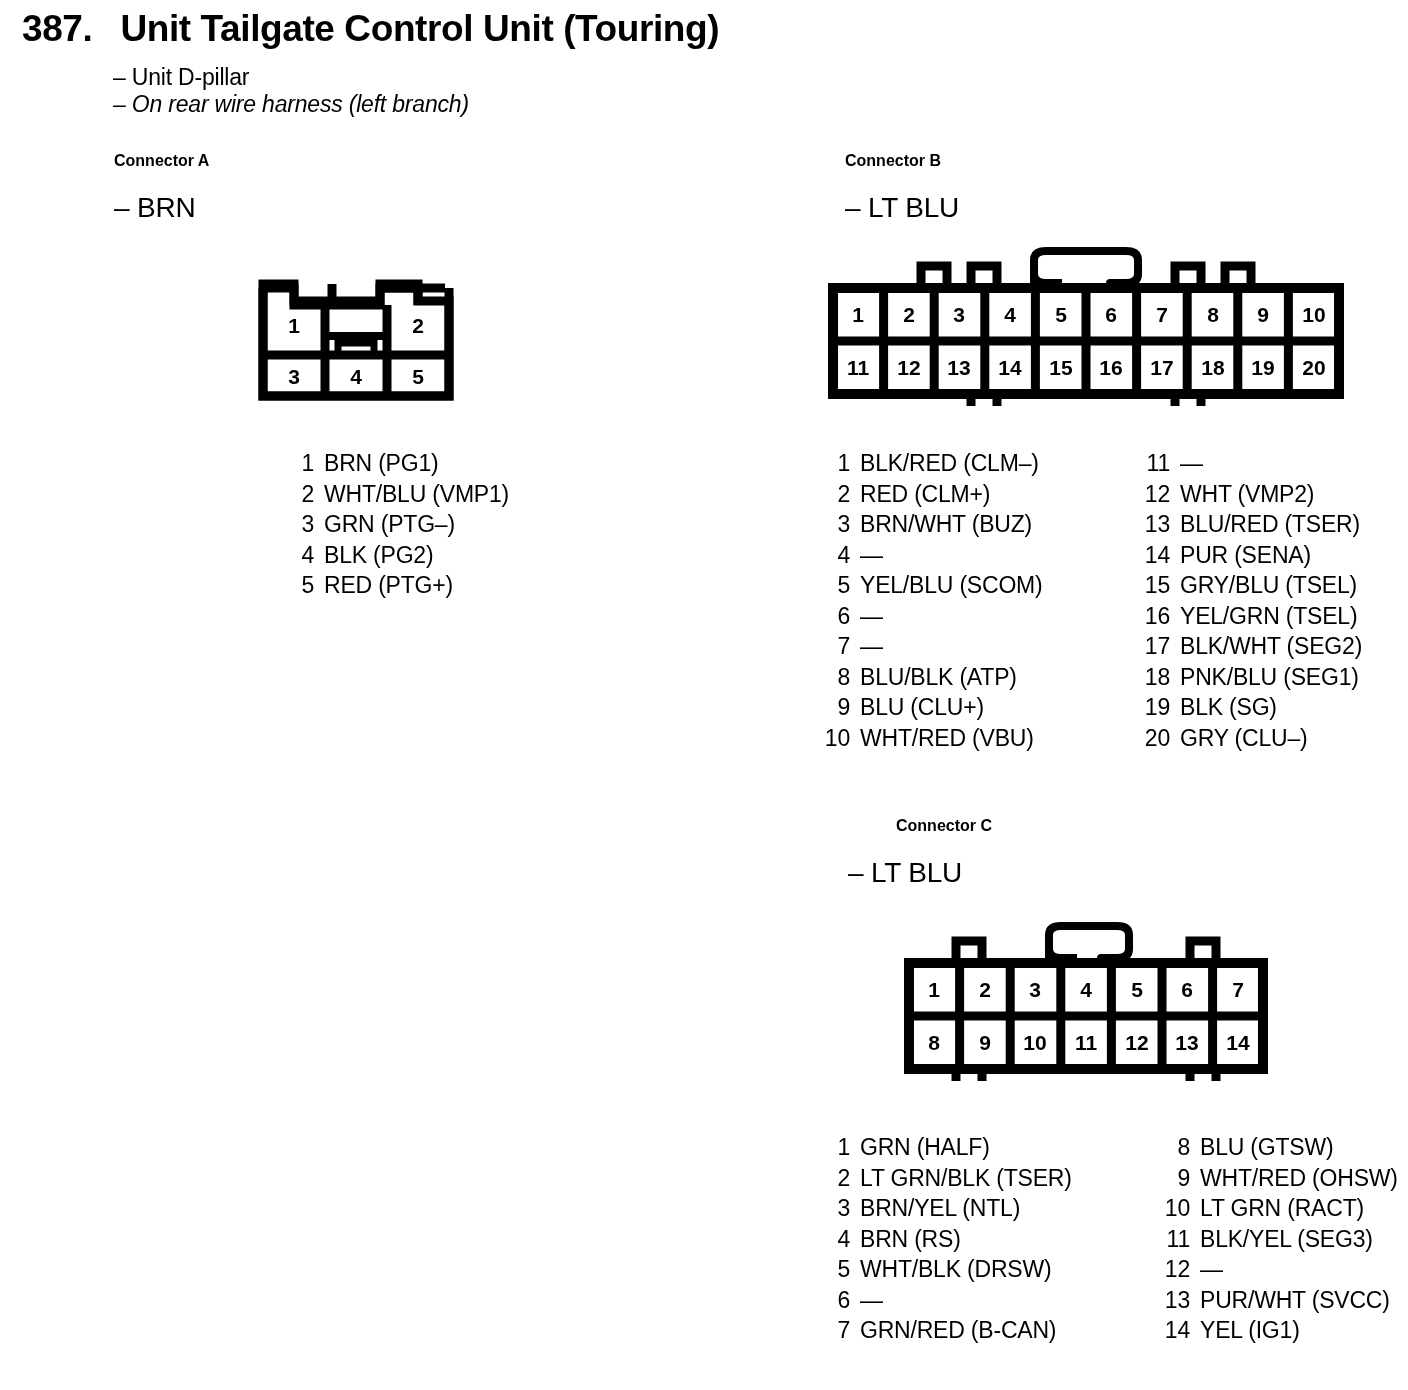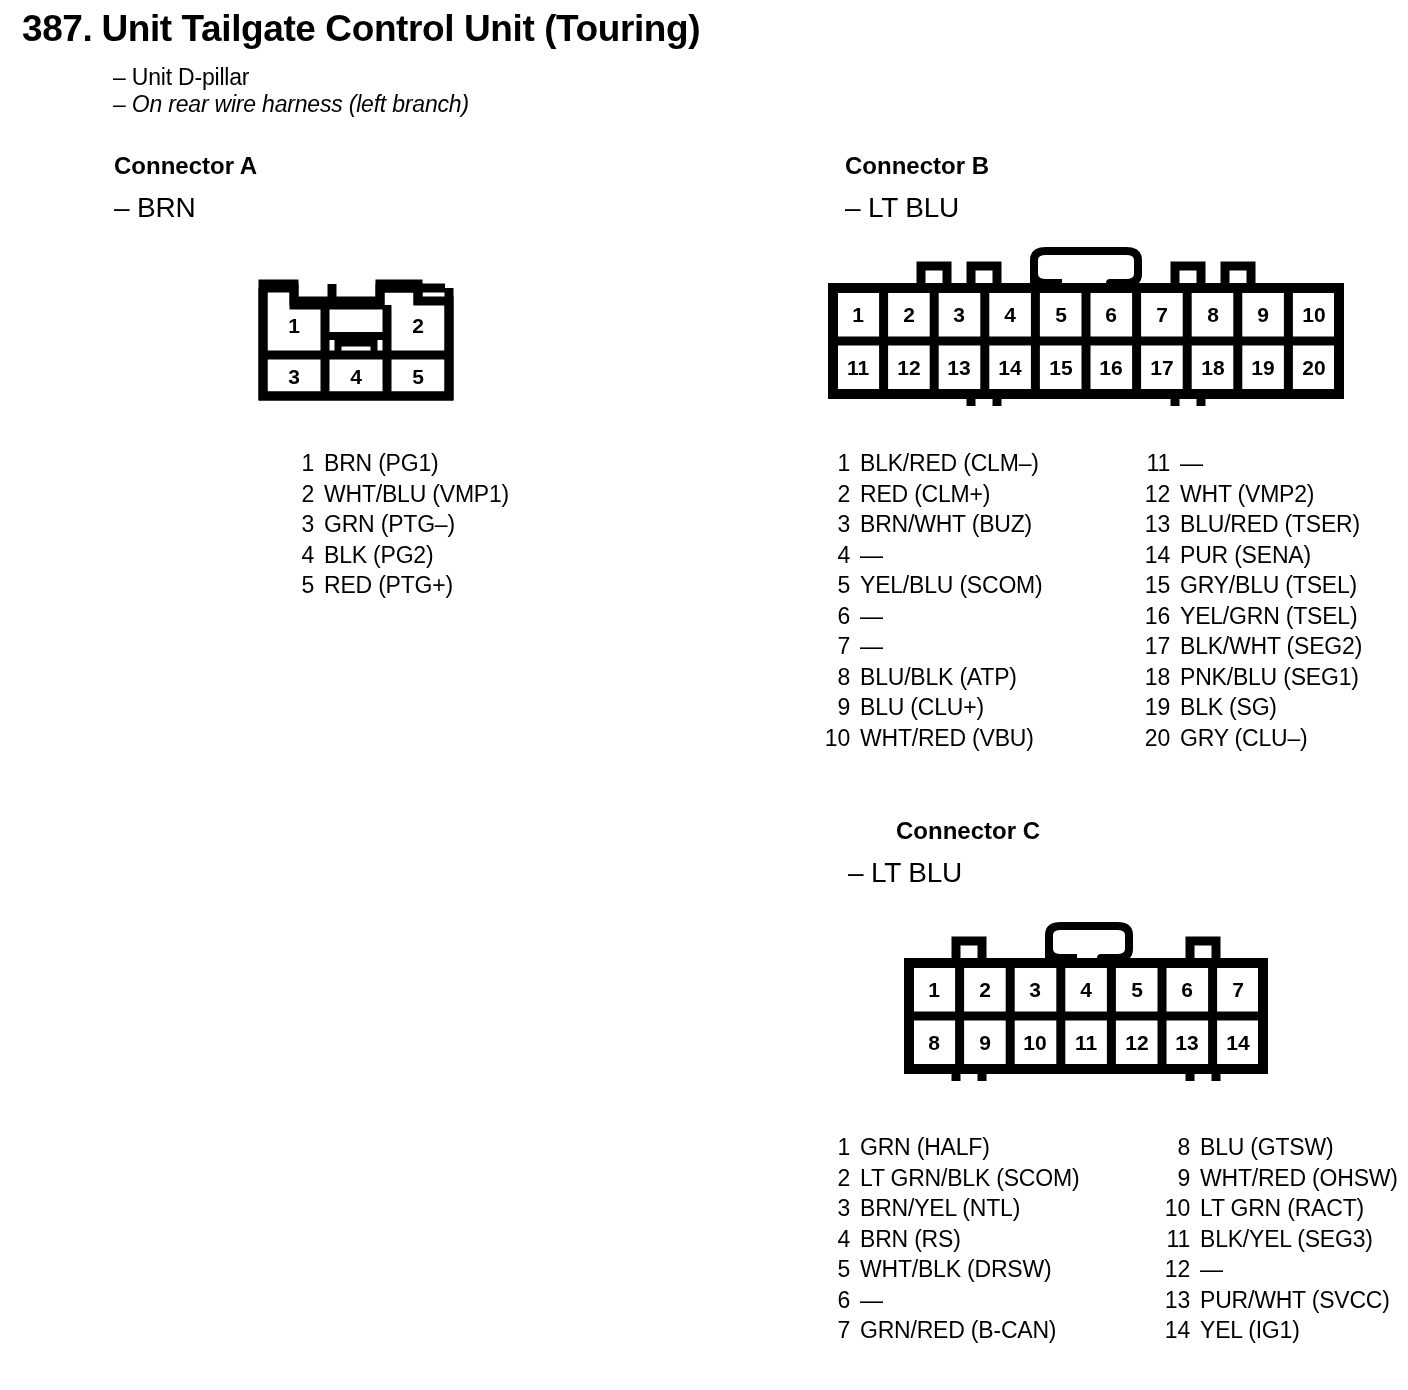--- a/index.html
+++ b/index.html
@@ -18,32 +18,32 @@
   .abs { position: absolute; }
 
   
   #doc-title {
     left: 22px; top: 8px;
     font-size: 37px;
     font-weight: bold;
     letter-spacing: -0.4px;
     white-space: nowrap;
   }
-  #doc-title .num { margin-right: 9px; }
+  #doc-title .num { margin-right: 28px; }
 
   .sub-line {
     font-size: 23px;
     white-space: nowrap;
     letter-spacing: -0.2px;
   }
   #subtitle-1 { left: 113px; top: 64px; }
   #subtitle-2 { left: 113px; top: 91px; font-style: italic; }
 
   .conn-heading {
-    font-size: 24px;
+    font-size: 16px;
     font-weight: bold;
     white-space: nowrap;
   }
   .conn-color {
     font-size: 28px;
     white-space: nowrap;
     letter-spacing: -0.2px;
   }
   #connA-heading { left: 114px; top: 152px; }
   #connA-color   { left: 114px; top: 192px; }
@@ -338,21 +338,21 @@
   <div class="cellnum" style="left:334px; top:121px;">14</div>
 </div>
 
 <div class="pinlist" id="connC-pins-left">
   <div class="pinrow">
     <span class="pin-no">1</span>
     <span class="pin-label">GRN (HALF)</span>
   </div>
   <div class="pinrow">
     <span class="pin-no">2</span>
-    <span class="pin-label">LT GRN/BLK (SCOM)</span>
+    <span class="pin-label">LT GRN/BLK (TSER)</span>
   </div>
   <div class="pinrow">
     <span class="pin-no">3</span>
     <span class="pin-label">BRN/YEL (NTL)</span>
   </div>
   <div class="pinrow">
     <span class="pin-no">4</span>
     <span class="pin-label">BRN (RS)</span>
   </div>
   <div class="pinrow">

